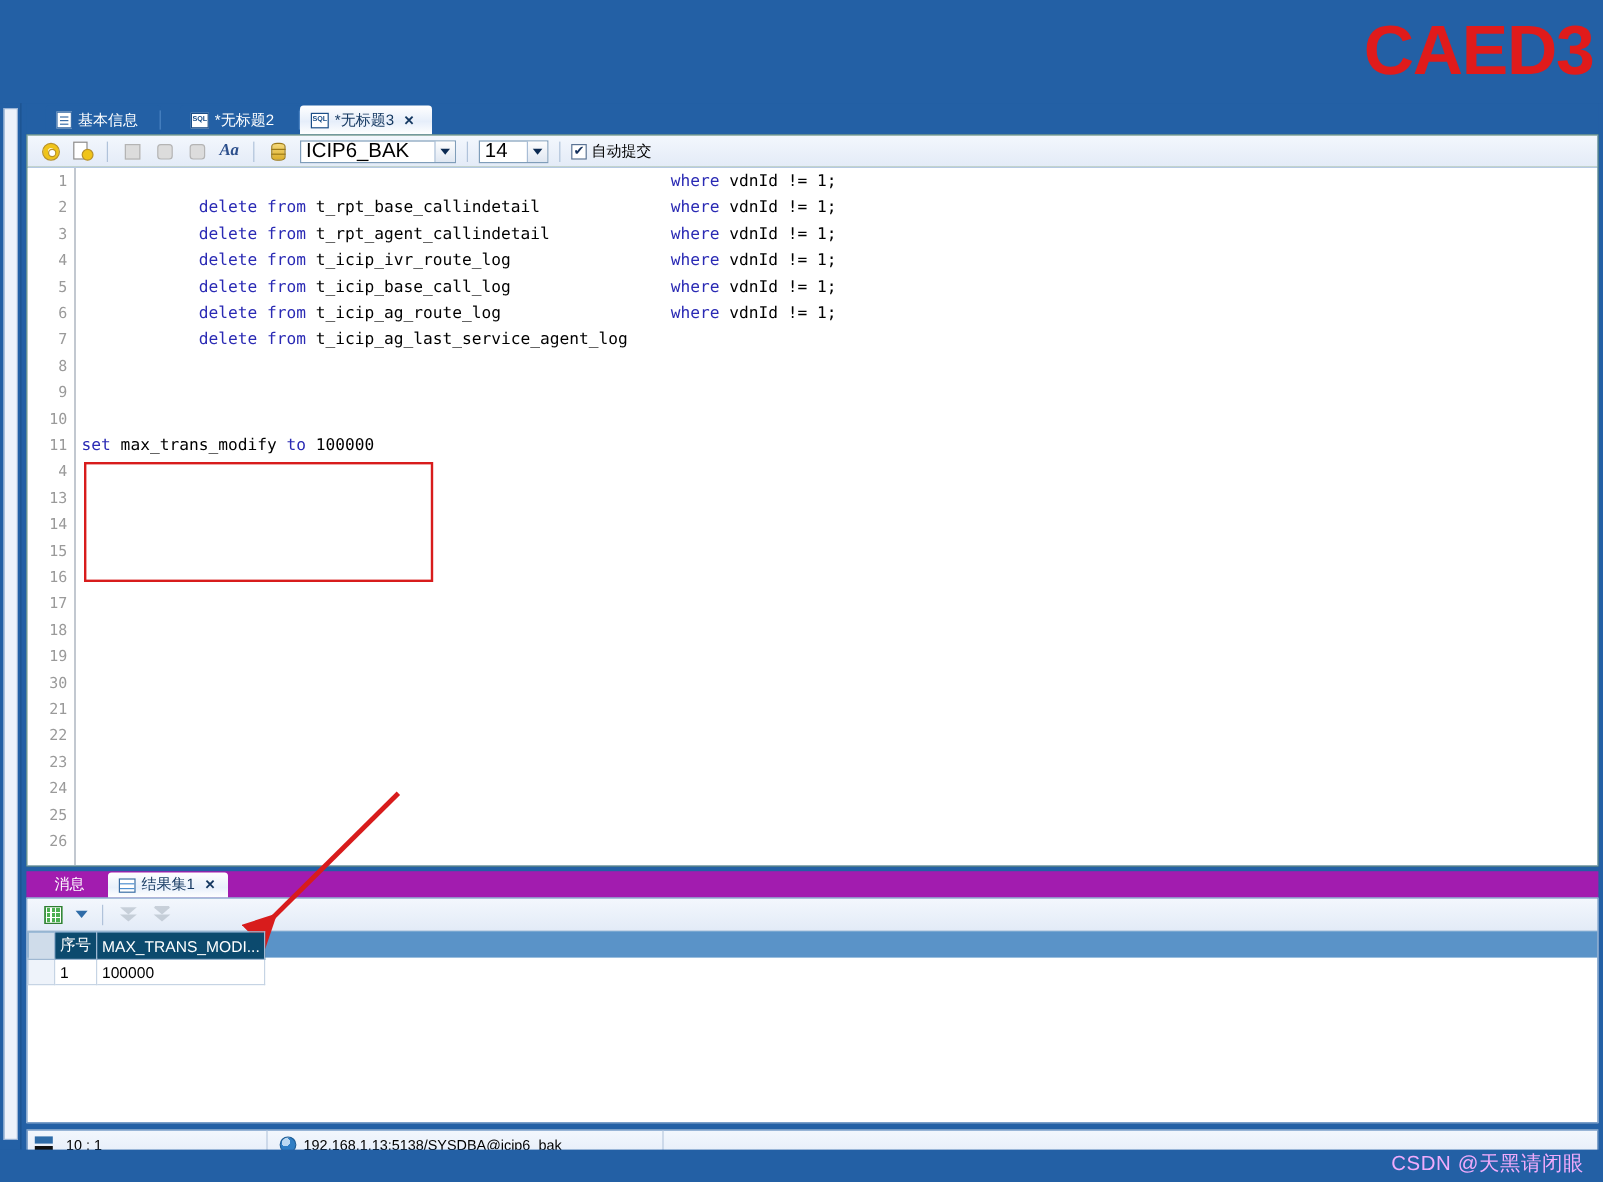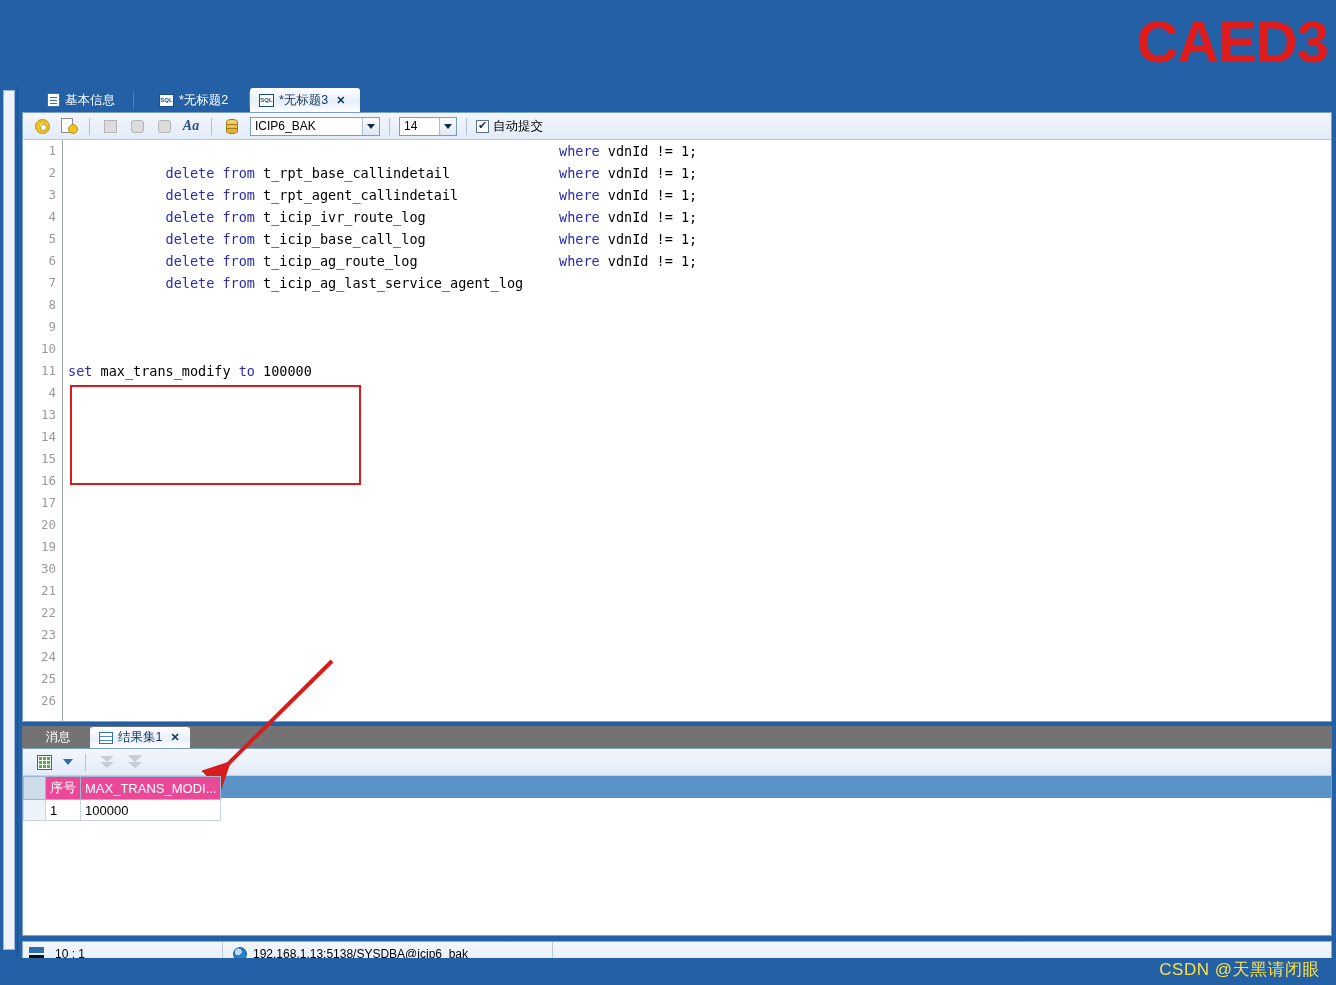--- a/index.html
+++ b/index.html
@@ -171,21 +171,21 @@
   .db-cyl::after {
     content: ""; position: absolute; left: -1px; right: -1px; top: 4px;
     height: 1px; background: #9c7a18;
     box-shadow: 0 4px 0 #9c7a18;
   }
   .combo {
     height: 19px;
     background: #ffffff;
     border: 1px solid #7f9db9;
     display: flex; align-items: center;
-    font-size: 12px; color: #000;
+    font-size: 17px; color: #000;
   }
   .combo .val { padding-left: 4px; flex: 1; overflow: hidden; white-space: nowrap; }
   .combo .arrow {
     width: 17px; height: 17px;
     background: linear-gradient(#fdfdfd, #dfe7f2);
     border-left: 1px solid #a8bdd6;
     display: flex; align-items: center; justify-content: center;
   }
   .caret-down {
     width: 0; height: 0;
@@ -257,21 +257,21 @@
   }
 
   
   .result-panel {
     position: absolute; left: 4px; top: 640px;
     width: 1310px; height: 210px;
     background: #2360a5;
   }
   .res-tabbar {
     position: relative; height: 22px;
-    background: #737373;
+    background: #a21caf;
   }
   .res-tab {
     position: absolute; top: 1px; height: 21px;
     display: flex; align-items: center; gap: 5px;
     padding: 0 9px; font-size: 12.5px; color: #ffffff;
     border-top-left-radius: 3px; border-top-right-radius: 3px;
     white-space: nowrap; cursor: default;
   }
   .res-tab.active {
     background: linear-gradient(#ffffff, #e8f0fb 60%, #ffffff);
@@ -328,21 +328,21 @@
   .dbl-arrow.bar::before {
     content: ""; position: absolute; left: 1px; top: 0;
     width: 12px; height: 2px; background: #9aa5b1;
   }
   .res-grid {
     position: relative;
     width: 100%;
   }
   table.rtbl { border-collapse: collapse; font-size: 13px; }
   table.rtbl th {
-    background: #ec4899;
+    background: #0c4a6e;
     color: #ffffff;
     font-weight: normal;
     text-align: left;
     padding: 2px 4px;
     border: 1px solid #9fb8d2;
     height: 21px;
     white-space: nowrap;
   }
   table.rtbl th.corner { width: 22px; background: #cfdcea; }
   table.rtbl td {
@@ -400,21 +400,21 @@
   .binocs::before { left: 0; }
   .binocs::after { right: 0; }
 
   .bottom-strip {
     position: absolute; left: 0; top: 958px;
     width: 1336px; height: 27px;
     background: #2360a5;
   }
   .watermark {
     position: absolute; right: 16px; top: 958px;
-    font-size: 17px; color: #fde047;
+    font-size: 17px; color: #f0abfc;
     letter-spacing: .5px;
   }
 </style>
 </head>
 <body>
 
 <div id="app">
 
   <div class="banner">
     <svg class="logo" viewBox="0 0 400 62">
@@ -507,21 +507,21 @@
           <div class="ln">8</div>
           <div class="ln">9</div>
           <div class="ln">10</div>
           <div class="ln">11</div>
           <div class="ln">4</div>
           <div class="ln">13</div>
           <div class="ln">14</div>
           <div class="ln">15</div>
           <div class="ln">16</div>
           <div class="ln">17</div>
-          <div class="ln">20</div>
+          <div class="ln">18</div>
           <div class="ln">19</div>
           <div class="ln">30</div>
           <div class="ln">21</div>
           <div class="ln">22</div>
           <div class="ln">23</div>
           <div class="ln">24</div>
           <div class="ln">25</div>
           <div class="ln">26</div>
         </div>
 

